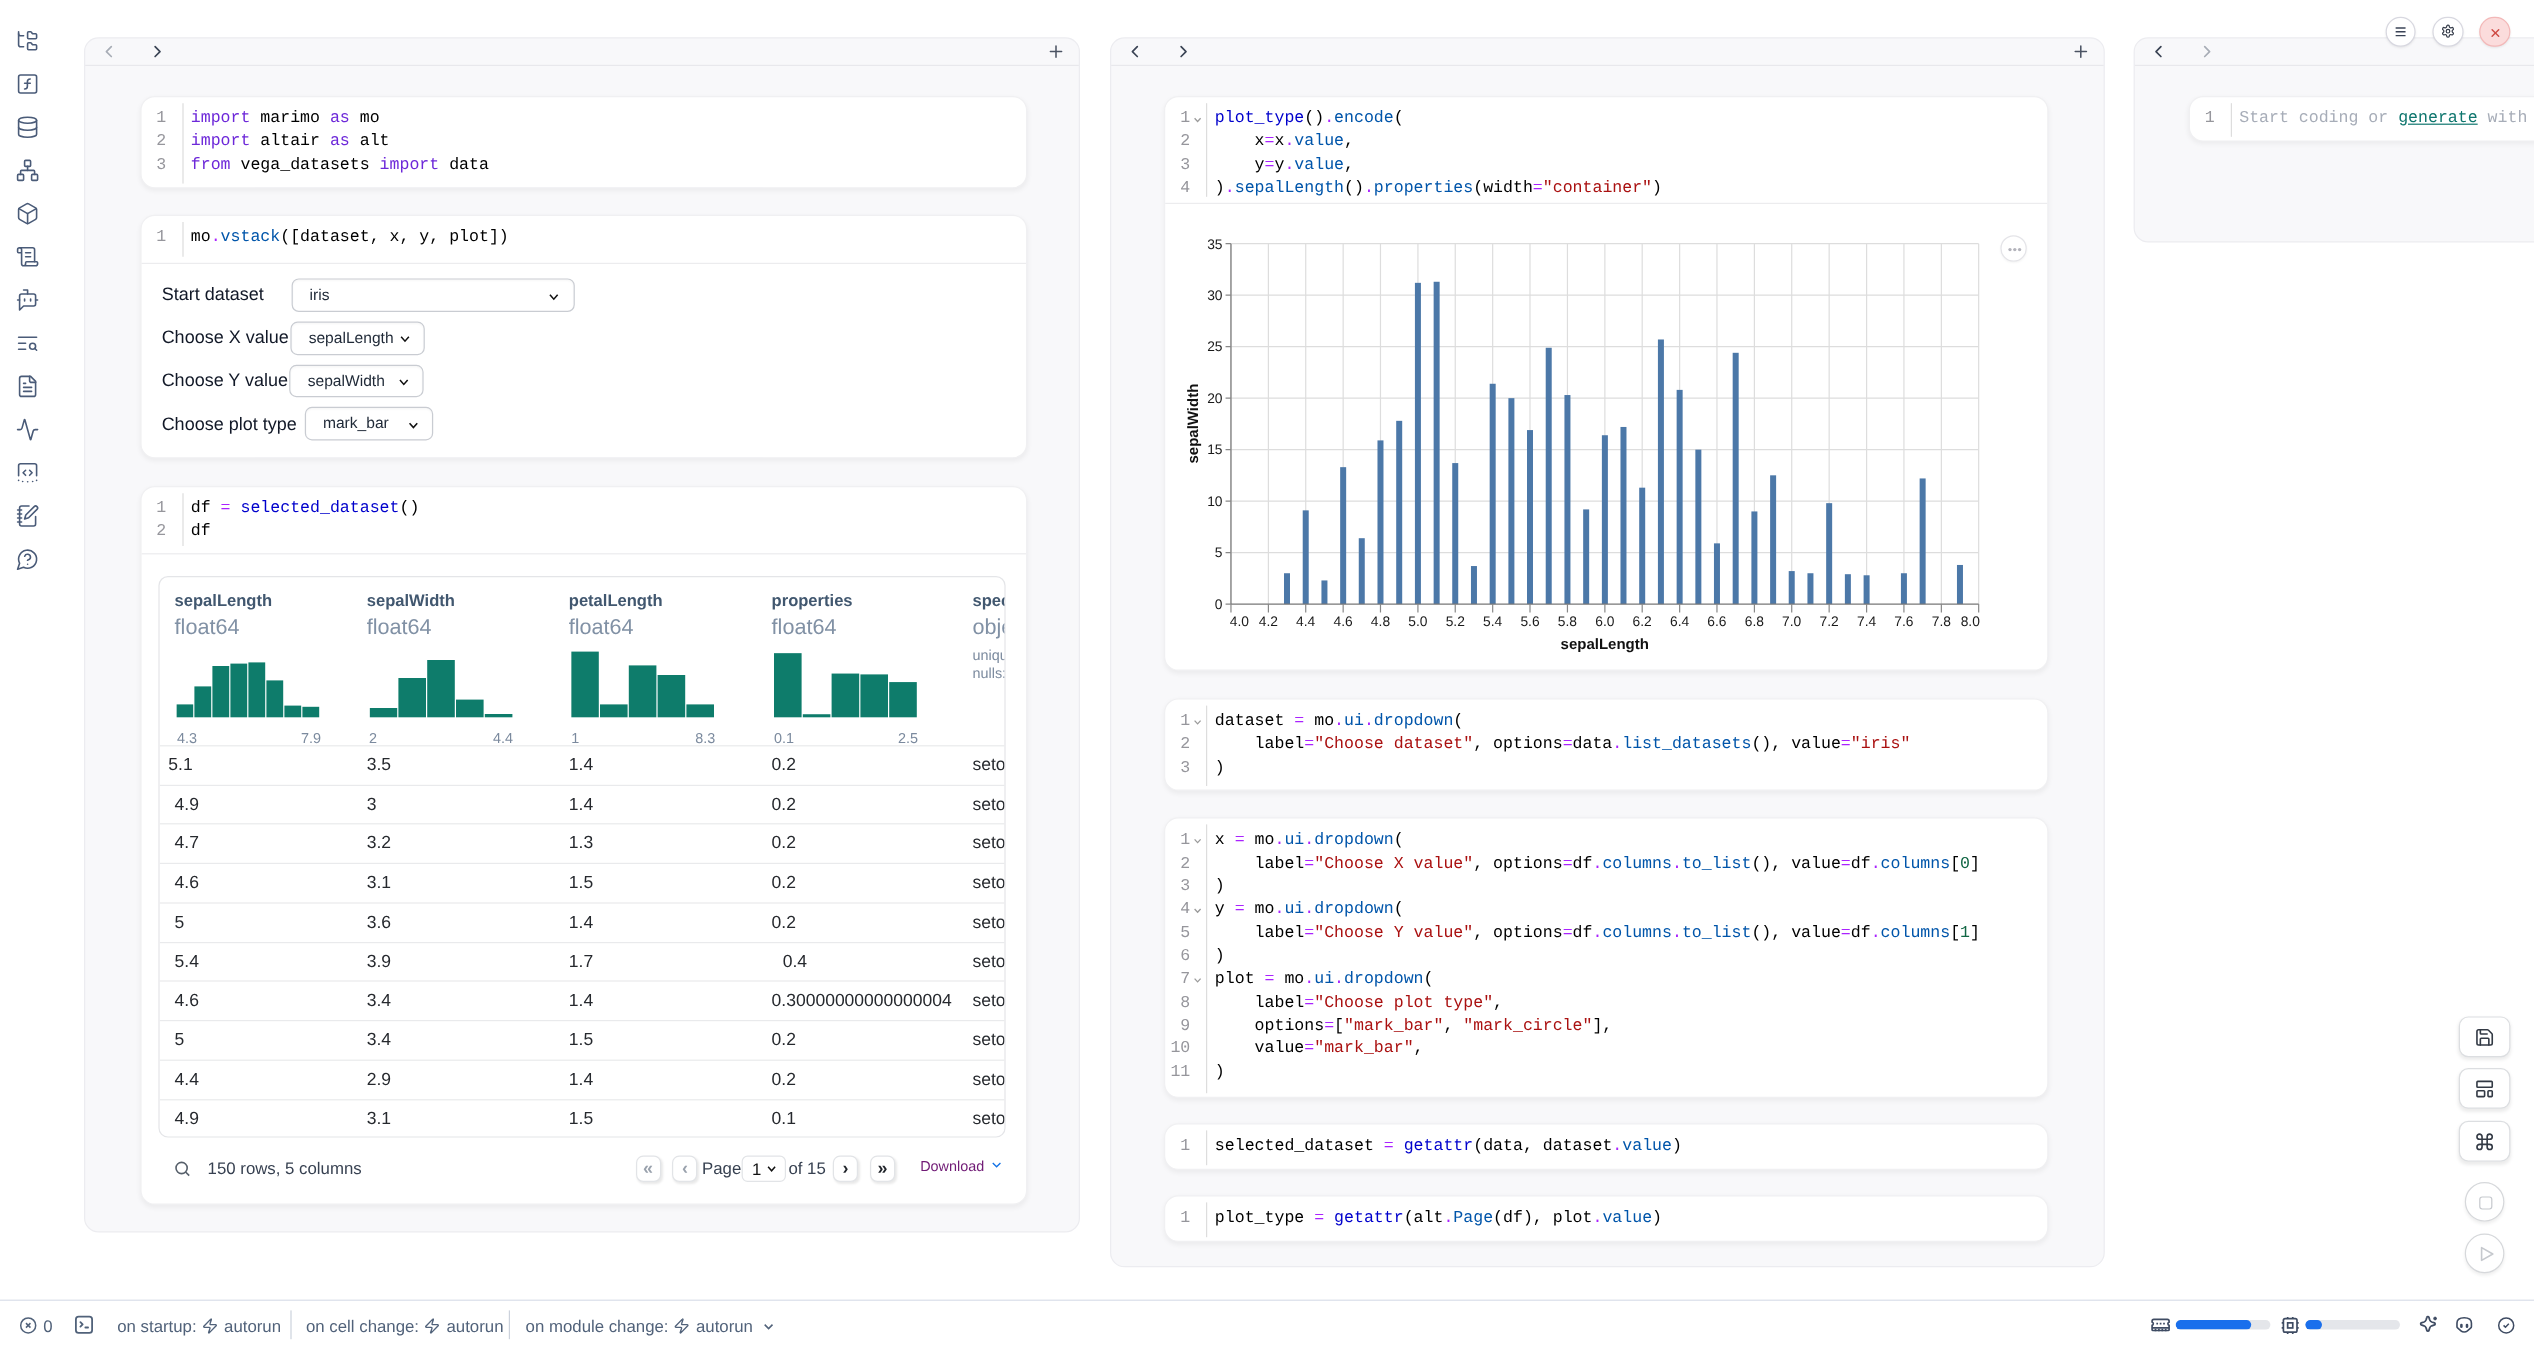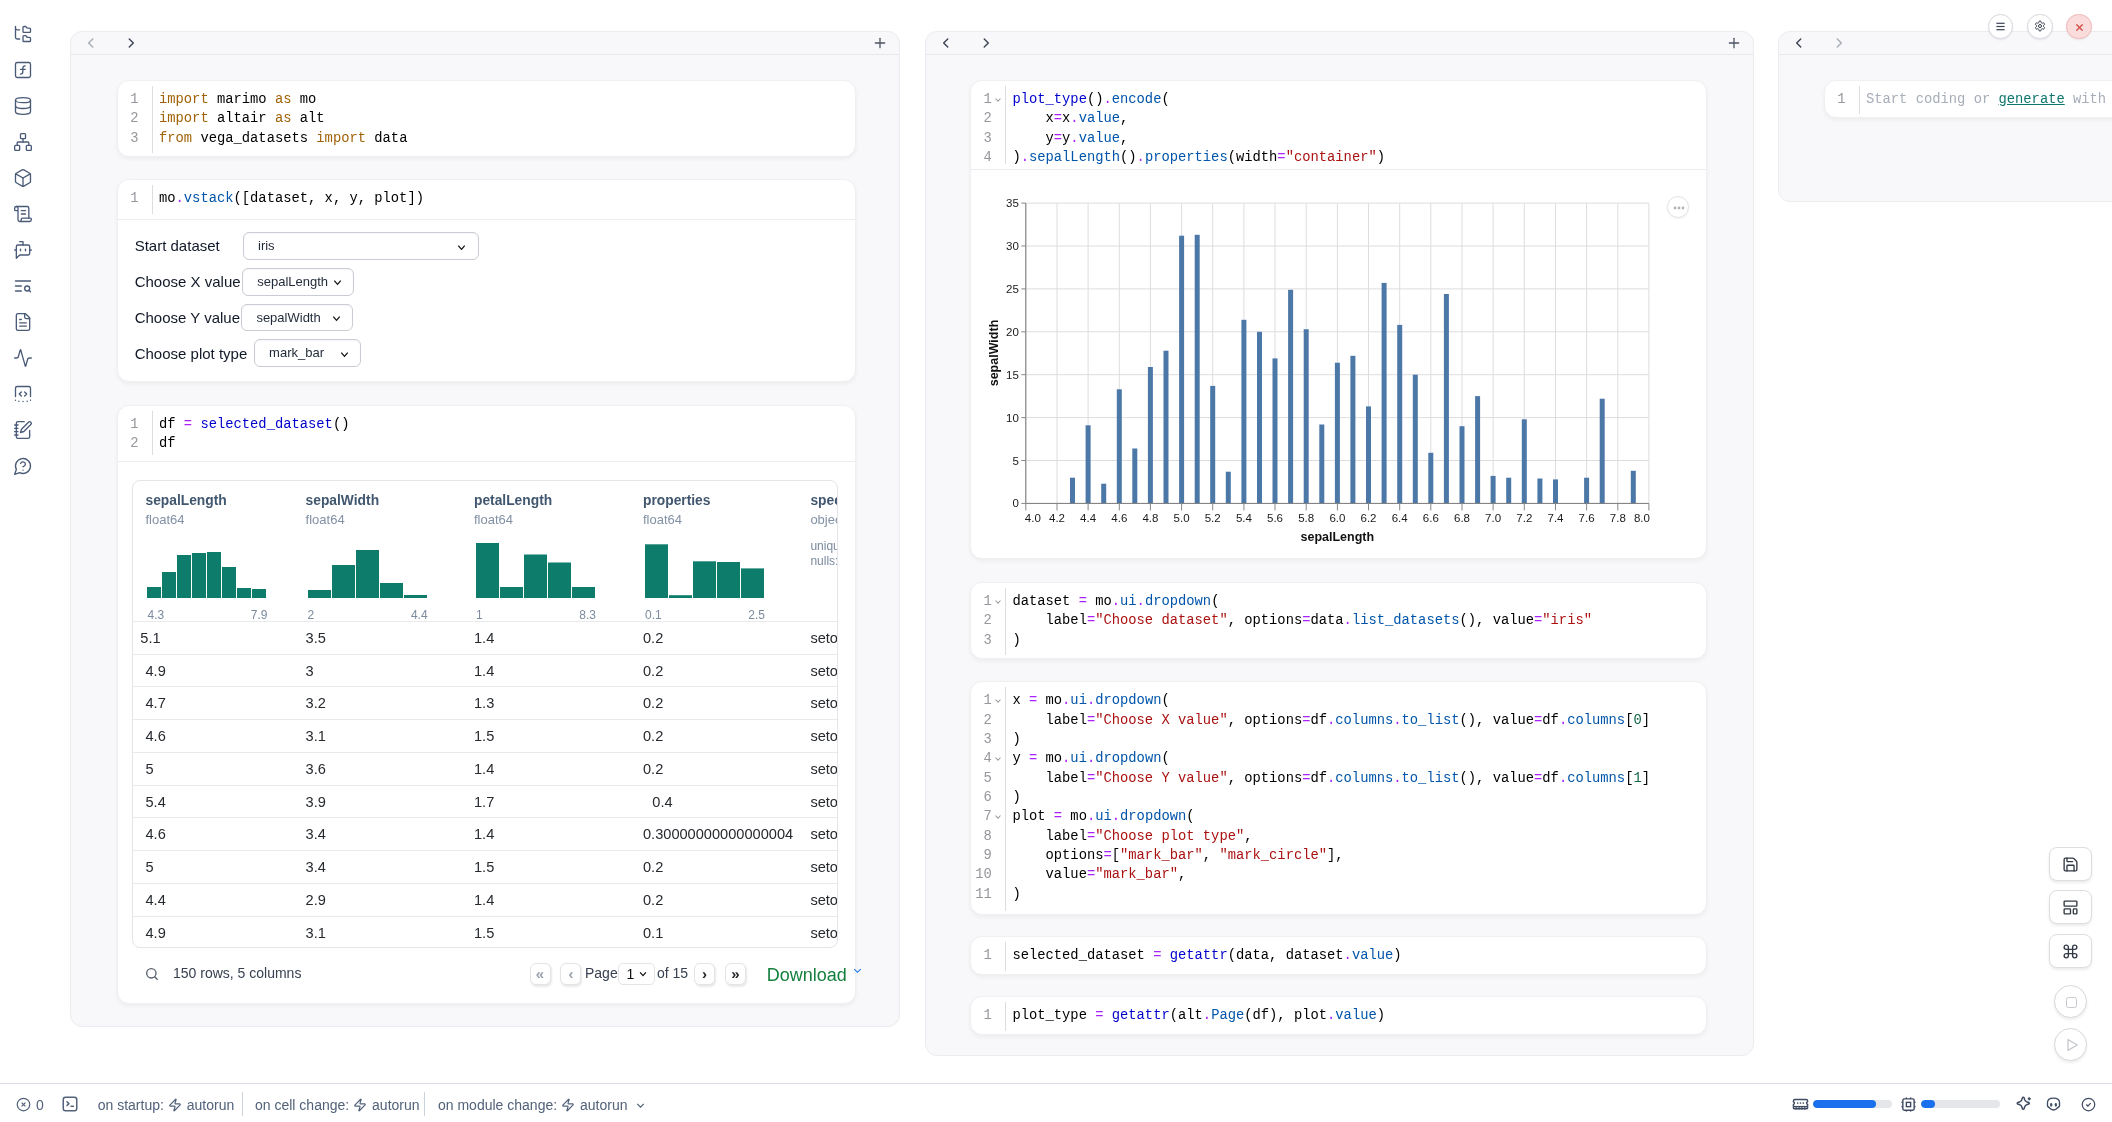--- a/index.html
+++ b/index.html
@@ -6,39 +6,39 @@
 .panel{position:absolute;background:#f8f8fa;border:1px solid #ececf0;border-radius:12px}
 .phead{position:absolute;left:0;right:0;top:0;height:23px;border-bottom:1px solid #e8e8ec}
 .cell{position:absolute;background:#fff;border-radius:12px;border:1px solid #f0f0f2;
 box-shadow:0 2px 4px rgba(0,0,0,.05);}
 .code{position:relative;font-family:"Liberation Mono",monospace;font-size:13.8px;line-height:19.36px;color:#000}
 .cl{position:relative;height:19.36px;white-space:pre}
 .num{position:absolute;left:0;width:20.5px;text-align:right;color:#96969c}
 .ct{position:absolute;left:41px}
 .fold{position:absolute;left:22.5px;top:6px}
 .gsep{position:absolute;left:33.5px;width:1px;background:#ddd}
-.k{color:#a16207}.s{color:#aa1111}.f{color:#0000cc}.p{color:#0055aa}.o{color:#aa22ff}.n{color:#116644}
+.k{color:#6d28d9}.s{color:#aa1111}.f{color:#0000cc}.p{color:#0055aa}.o{color:#aa22ff}.n{color:#116644}
 .cdiv{position:absolute;left:0;right:0;height:1px;background:#ececee}
 .lbl{position:absolute;font-size:15px;color:#111827}
 .sel{position:absolute;height:27.9px;background:#fff;border:1px solid #c9ccd2;border-radius:6px;
 box-shadow:inset 0 1px 2px rgba(0,0,0,.04);font-size:13px;color:#1f2937;line-height:25.5px;padding-left:14px}
 .tbl{position:absolute;left:14.3px;top:73.6px;width:705.8px;height:468.8px;background:#fff;
 border:1px solid #e4e5e8;border-radius:8px;overflow:hidden}
 .th{position:absolute;font-size:13.8px;font-weight:bold;color:#41576f}
-.tt{position:absolute;font-size:13px;color:#8191a5}
+.tt{position:absolute;font-size:18px;color:#8191a5}
 .tm{position:absolute;font-size:12px;color:#7b8a9e;white-space:nowrap}
 .tr{position:absolute;left:0;width:705.8px;height:32.75px;border-top:1px solid #e9eaec;
 font-size:14.6px;color:#26292e;line-height:32.75px}
 .pbtn{position:absolute;width:21px;height:22px;background:#fff;border:1px solid #e2e4e7;border-radius:6px;
 box-shadow:1px 1.5px 2px rgba(0,0,0,.09);text-align:center;font-size:15px;line-height:20px}
 .pe{color:#1f2329;font-weight:bold}.pd{color:#9aa2ad;font-weight:bold}
 .psel{position:absolute;height:22px;background:#fff;border:1px solid #e2e4e7;border-radius:5px;
 padding:0 6px 0 8px;font-size:14px;color:#111;line-height:20px;display:flex;align-items:center}
 .ftxt{position:absolute;font-size:14px;color:#374151}
-.fdl{position:absolute;font-size:18px;color:#15803d;display:flex;align-items:flex-start}
+.fdl{position:absolute;font-size:12px;color:#701a75;display:flex;align-items:flex-start}
 .bbar{position:absolute;left:0;top:1083px;width:2112px;height:39px;background:#fff;border-top:1px solid #d9dee9}
 .bt{position:absolute;top:12.5px;font-size:14px;color:#51627a;white-space:pre}
 .bsep{position:absolute;top:8px;width:1px;height:24px;background:#ccd2dc}
 .pbar{position:absolute;top:16px;height:8px;background:#e4e6ea;border-radius:4px;overflow:hidden}
 .pbar div{height:8px;background:#1a6fec;border-radius:4px}
 .fbtn{position:absolute;left:2049px;width:43px;height:34px;background:#fff;border:1px solid #dcdee1;
 border-radius:8px;box-shadow:0 2px 3px rgba(0,0,0,.08);display:flex;align-items:center;justify-content:center}
 .cbtn{position:absolute;left:2054px;width:33px;height:33px;background:#fff;border:1px solid #d6d8db;
 border-radius:50%;box-shadow:0 2px 3px rgba(0,0,0,.07)}
 .sideic{position:absolute;left:13px}

